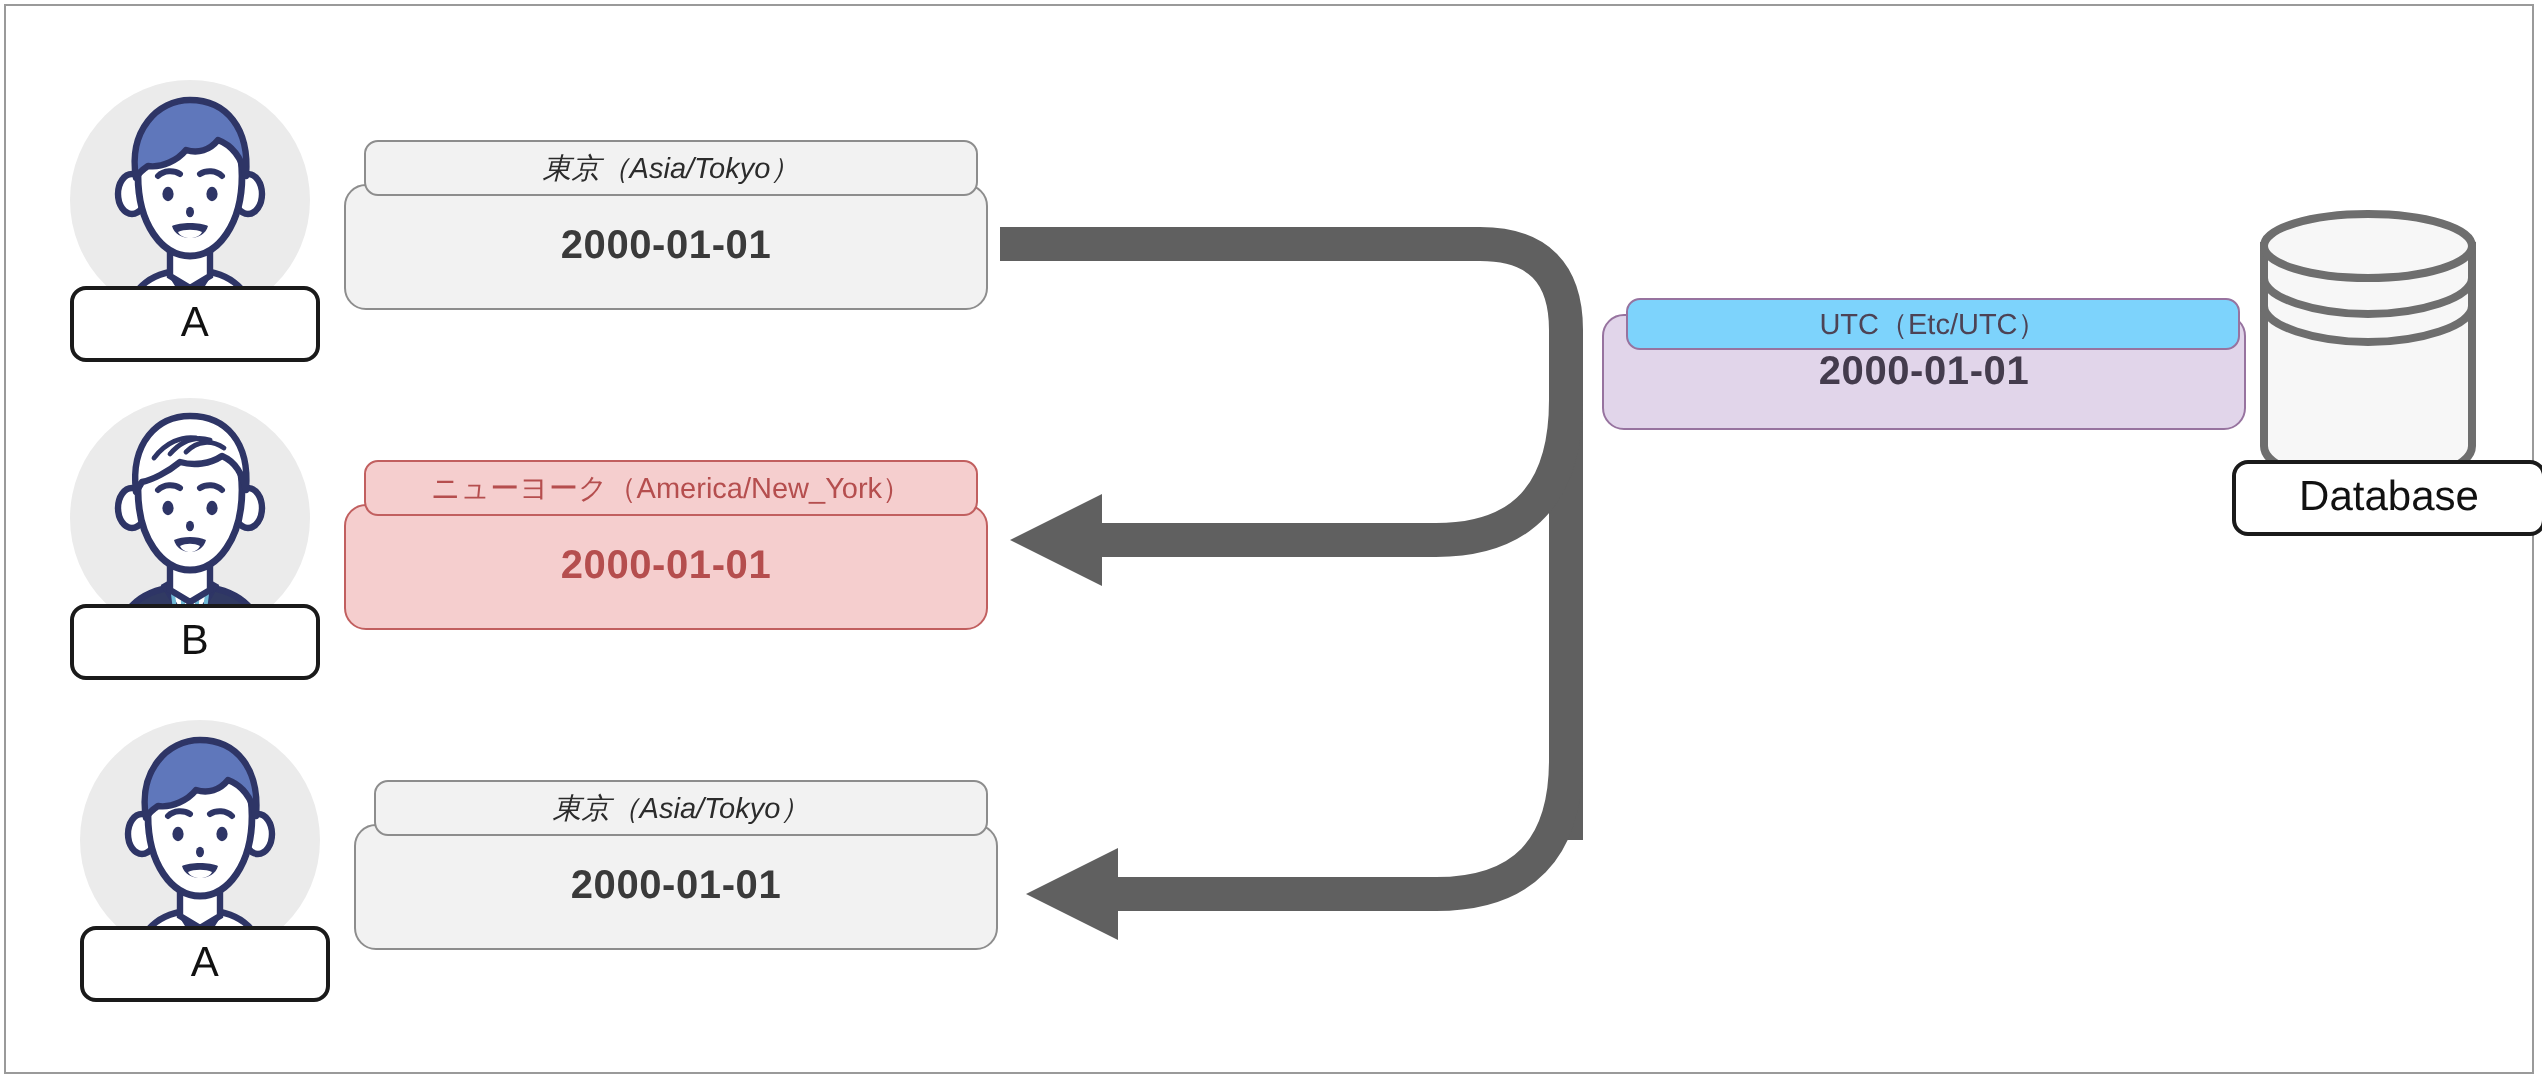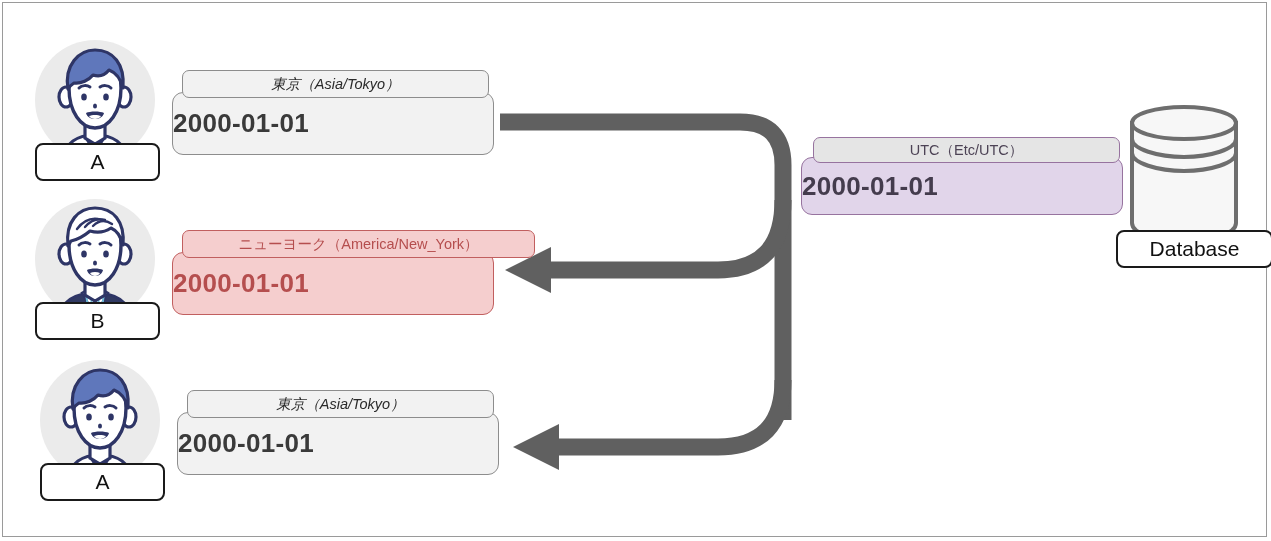--- a/index.html
+++ b/index.html
@@ -85,21 +85,22 @@
     font-size: 14.5px;
     white-space: nowrap;
     z-index: 2;
   }
   .tz-body {
     position: absolute;
     box-sizing: border-box;
     border-radius: 11px;
     display: flex;
     align-items: center;
-    font-size: 26px;
+    justify-content: center;
+    font-size: 20px;
     font-weight: bold;
     letter-spacing: 0.3px;
     z-index: 1;
   }
 
   
   .v-gray .tz-header {
     background: #f2f2f2;
     border: 1.6px solid #8d8d8d;
     color: #2b2b2b;
@@ -116,23 +117,24 @@
     border: 1.6px solid #c15f5f;
     color: #b54e4e;
   }
   .v-pink .tz-body {
     background: #f5cece;
     border: 1.6px solid #c15f5f;
     color: #b54e4e;
   }
   
   .v-purple .tz-header {
-    background: #e5e5e5;
+    background: #7dd3fc;
     border: 1.6px solid #97739f;
     color: #4d4355;
+    margin-top: 12px;
   }
   .v-purple .tz-body {
     background: #e1d5ea;
     border: 1.6px solid #97739f;
     color: #443c4d;
   }
 
   
   #database-group {
     position: absolute;
@@ -277,21 +279,21 @@
   <div class="tz-box v-gray" style="left:172px; top:70px; width:322px; height:88px;">
     <div class="tz-header" style="left:10px; top:0px; width:307px; height:28px;">
       <span>東京（Asia/Tokyo）</span>
     </div>
     <div class="tz-body" style="left:0px; top:22px; width:322px; height:63px;">
       <span>2000-01-01</span>
     </div>
   </div>
 
   <div class="tz-box v-pink" style="left:172px; top:230px; width:322px; height:88px;">
-    <div class="tz-header" style="left:10px; top:0px; width:353px; height:28px;">
+    <div class="tz-header" style="left:10px; top:0px; width:307px; height:28px;">
       <span>ニューヨーク（America/New_York）</span>
     </div>
     <div class="tz-body" style="left:0px; top:22px; width:322px; height:63px;">
       <span>2000-01-01</span>
     </div>
   </div>
 
   <div class="tz-box v-gray" style="left:177px; top:390px; width:322px; height:88px;">
     <div class="tz-header" style="left:10px; top:0px; width:307px; height:28px;">
       <span>東京（Asia/Tokyo）</span>

